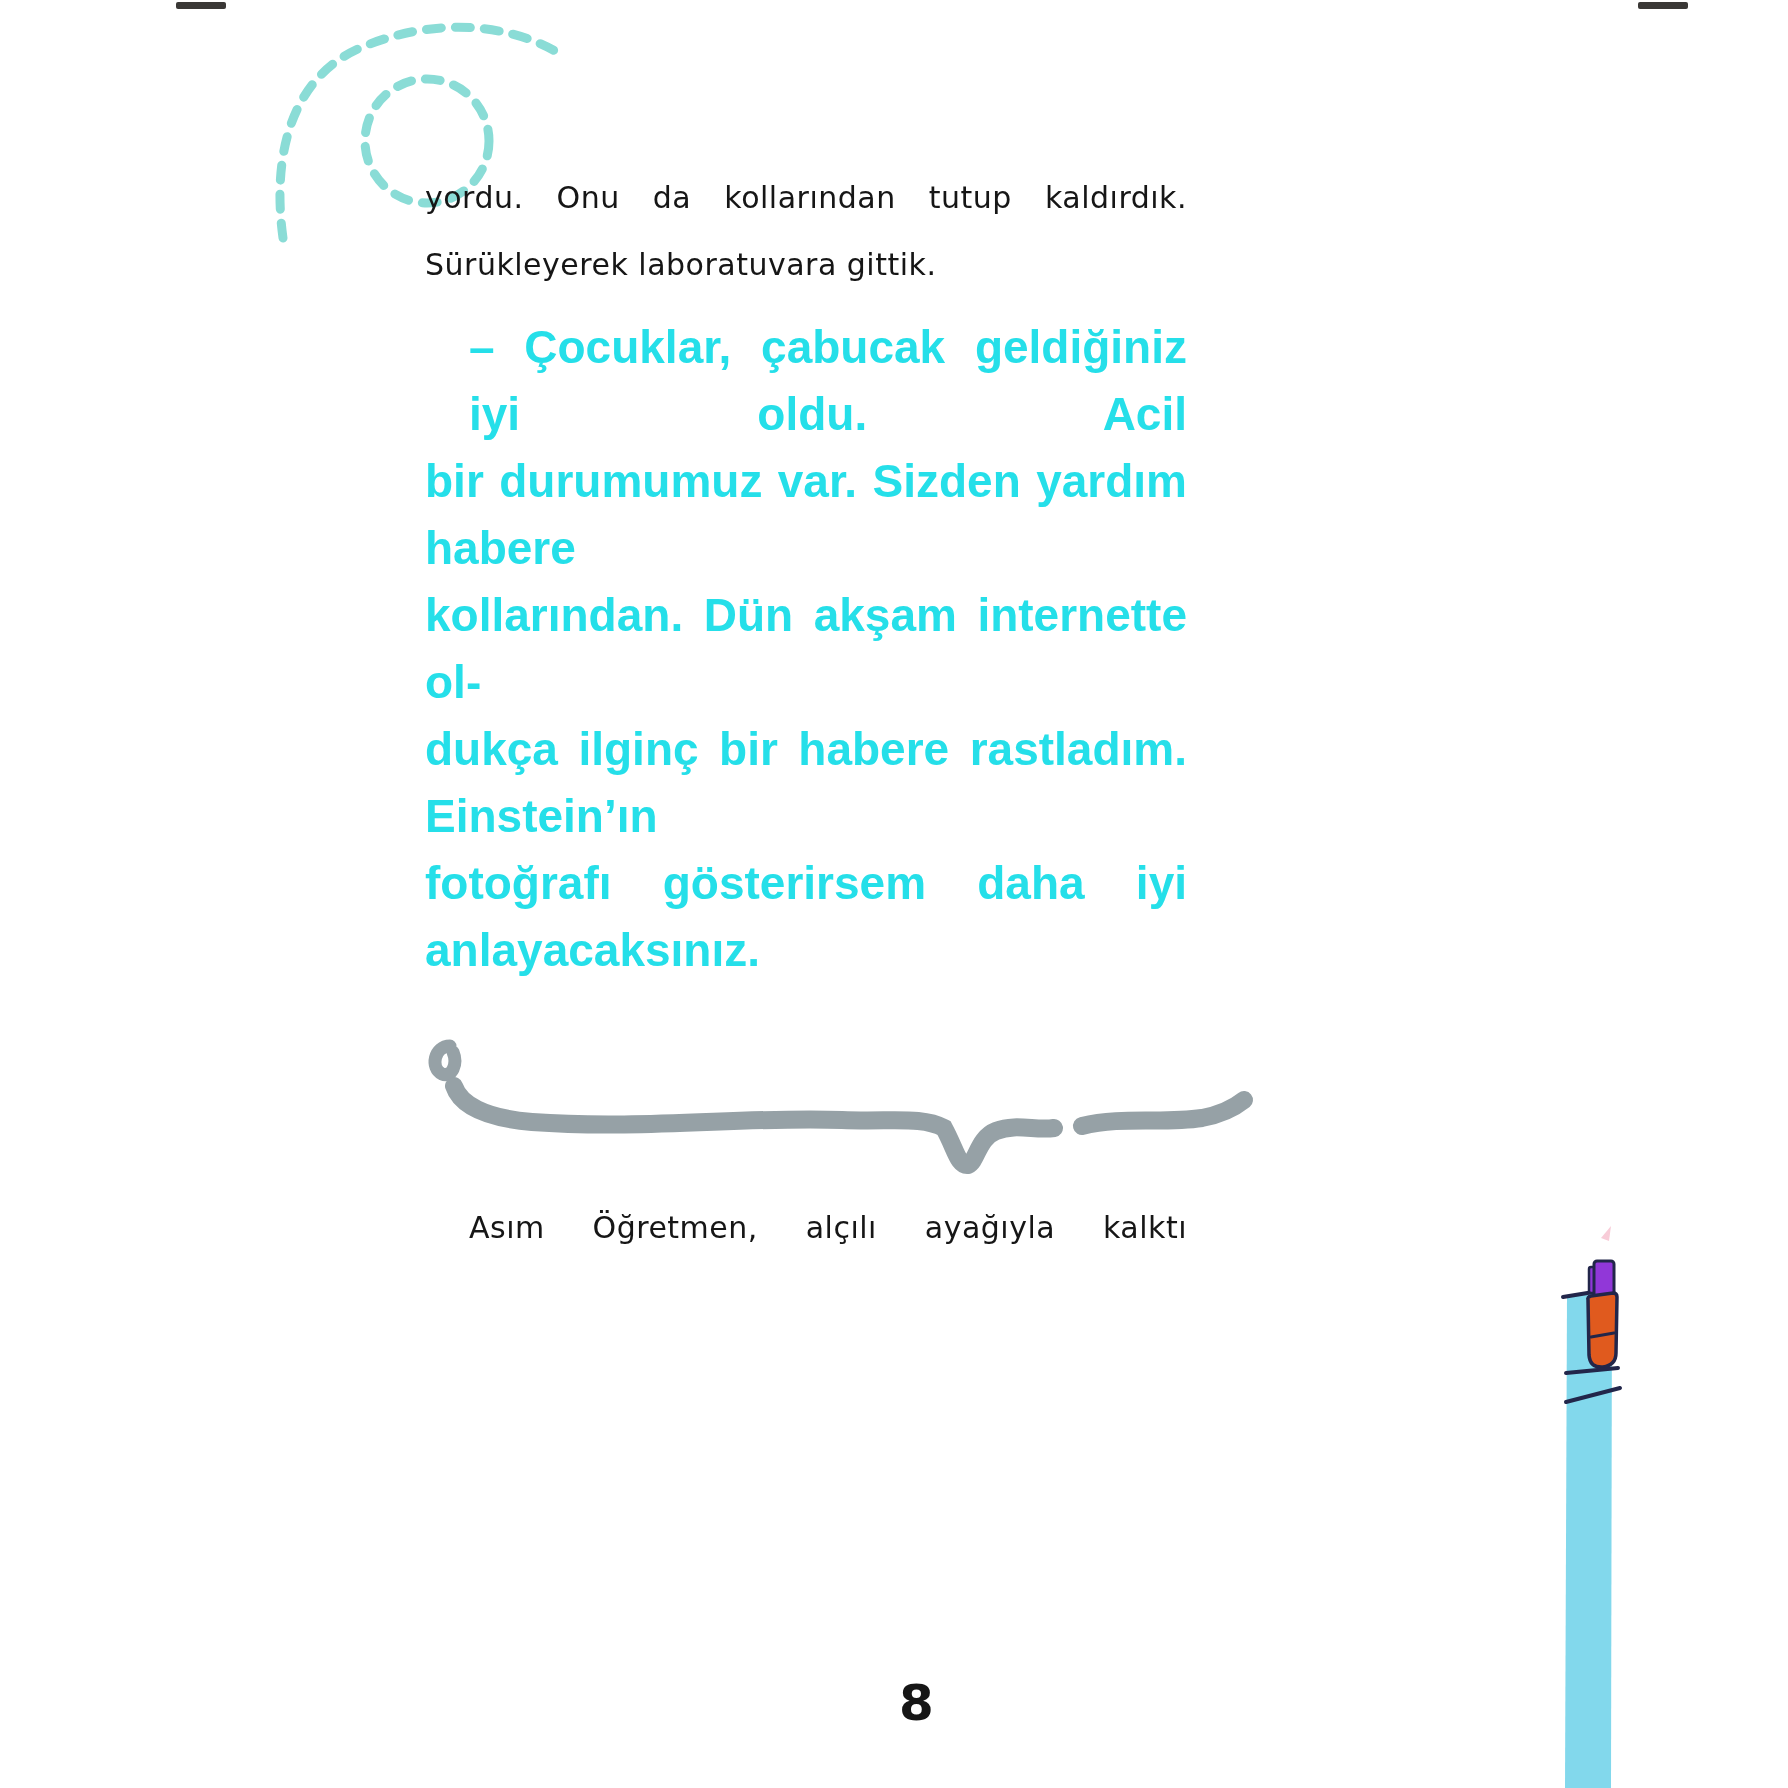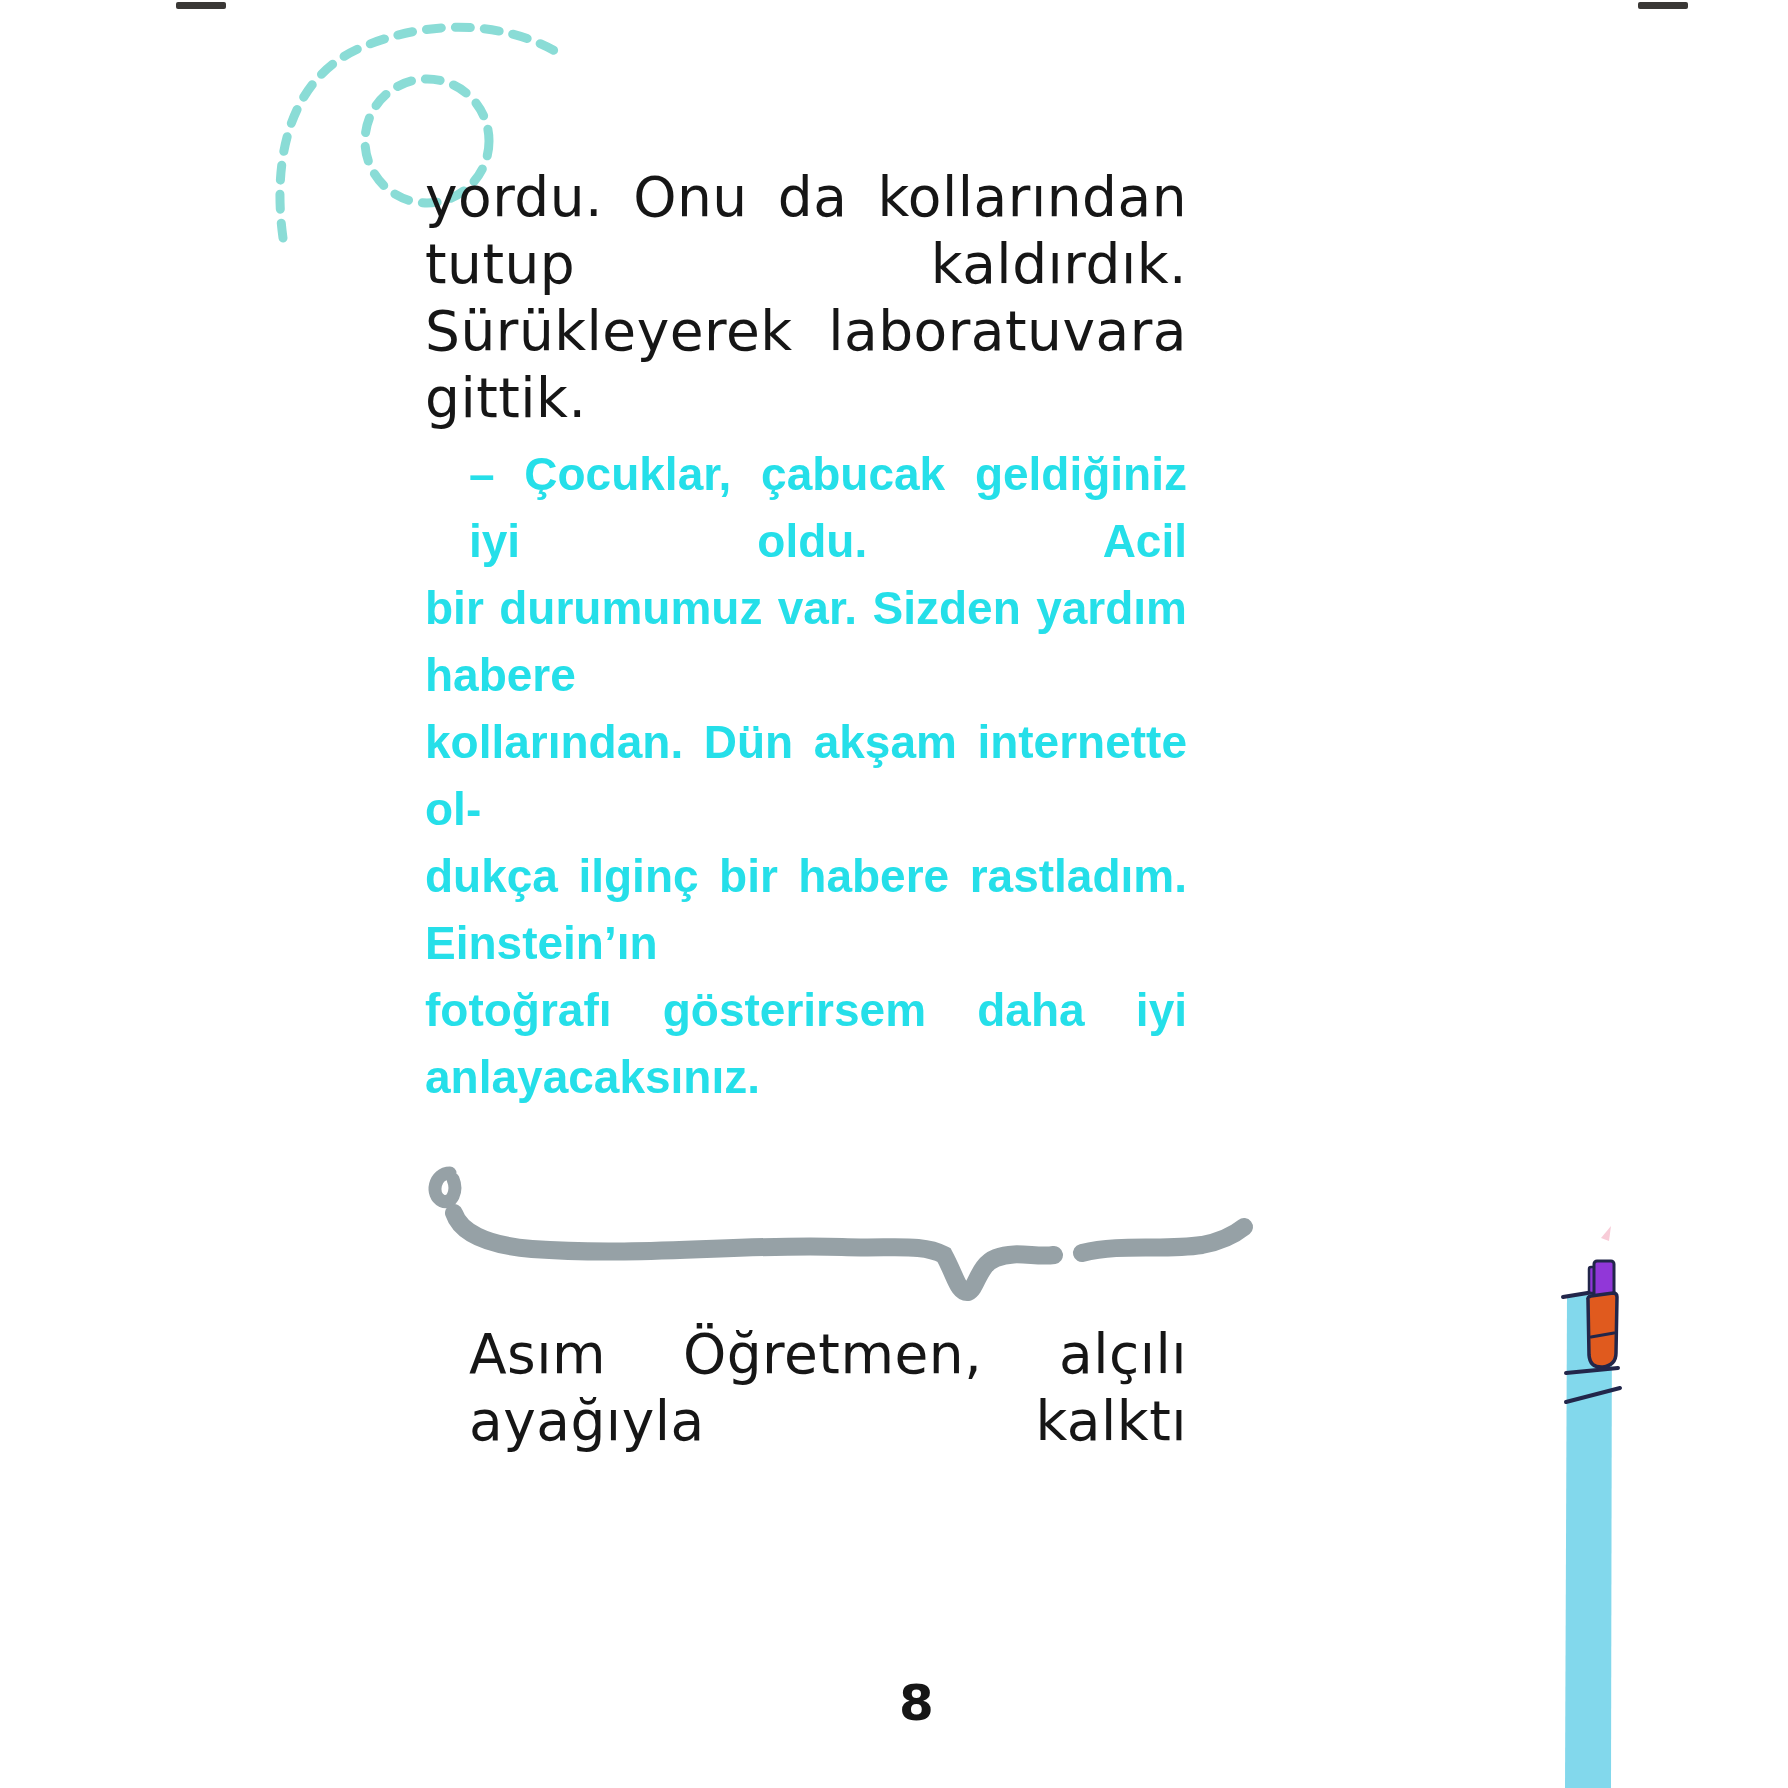--- a/index.html
+++ b/index.html
@@ -21,32 +21,32 @@
 
   .swirl { position: absolute; left: 235px; top: 6px; }
   .squiggle-wrap { margin-top: 50px; height: 146px; position: relative; }
   .pencil { position: absolute; left: 1530px; top: 1205px; }
 
   .text-col {
     position: absolute;
     left: 425px; top: 164px; width: 762px;
   }
   .line {
-    font-size: 55px;
+    font-size: 30px;
     line-height: 67px;
     letter-spacing: 0.5px;
     color: #161616;
     text-align: justify;
     text-align-last: justify;
     white-space: normal;
   }
   .line.last { text-align-last: left; }
   .indent { padding-left: 44px; }
 
-  .highlight { margin-top: 9px; }
+  .highlight { margin-top: 16px; }
   .highlight .line {
     font-family: "Liberation Sans", sans-serif;
     font-weight: bold;
     font-size: 46px;
     letter-spacing: 0px;
     color: #25dfe9;
   }
 
   .lower { margin-top: 14px; }
 

